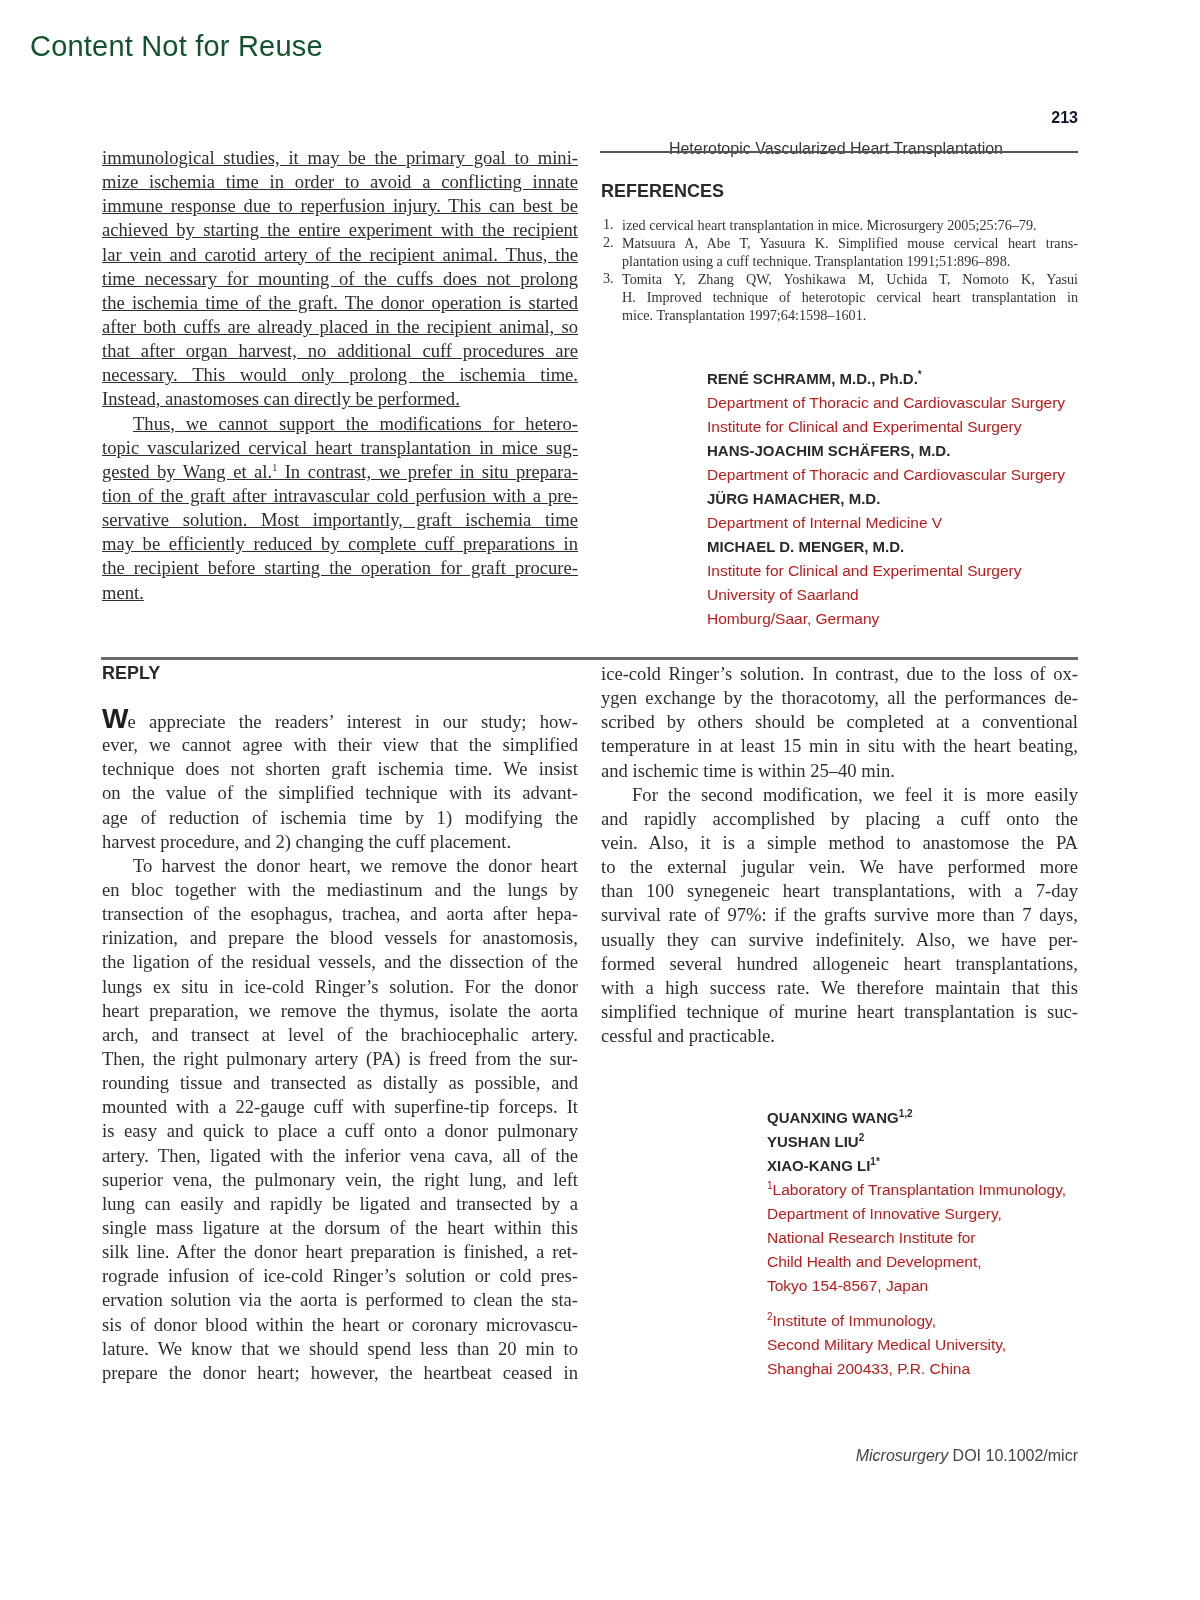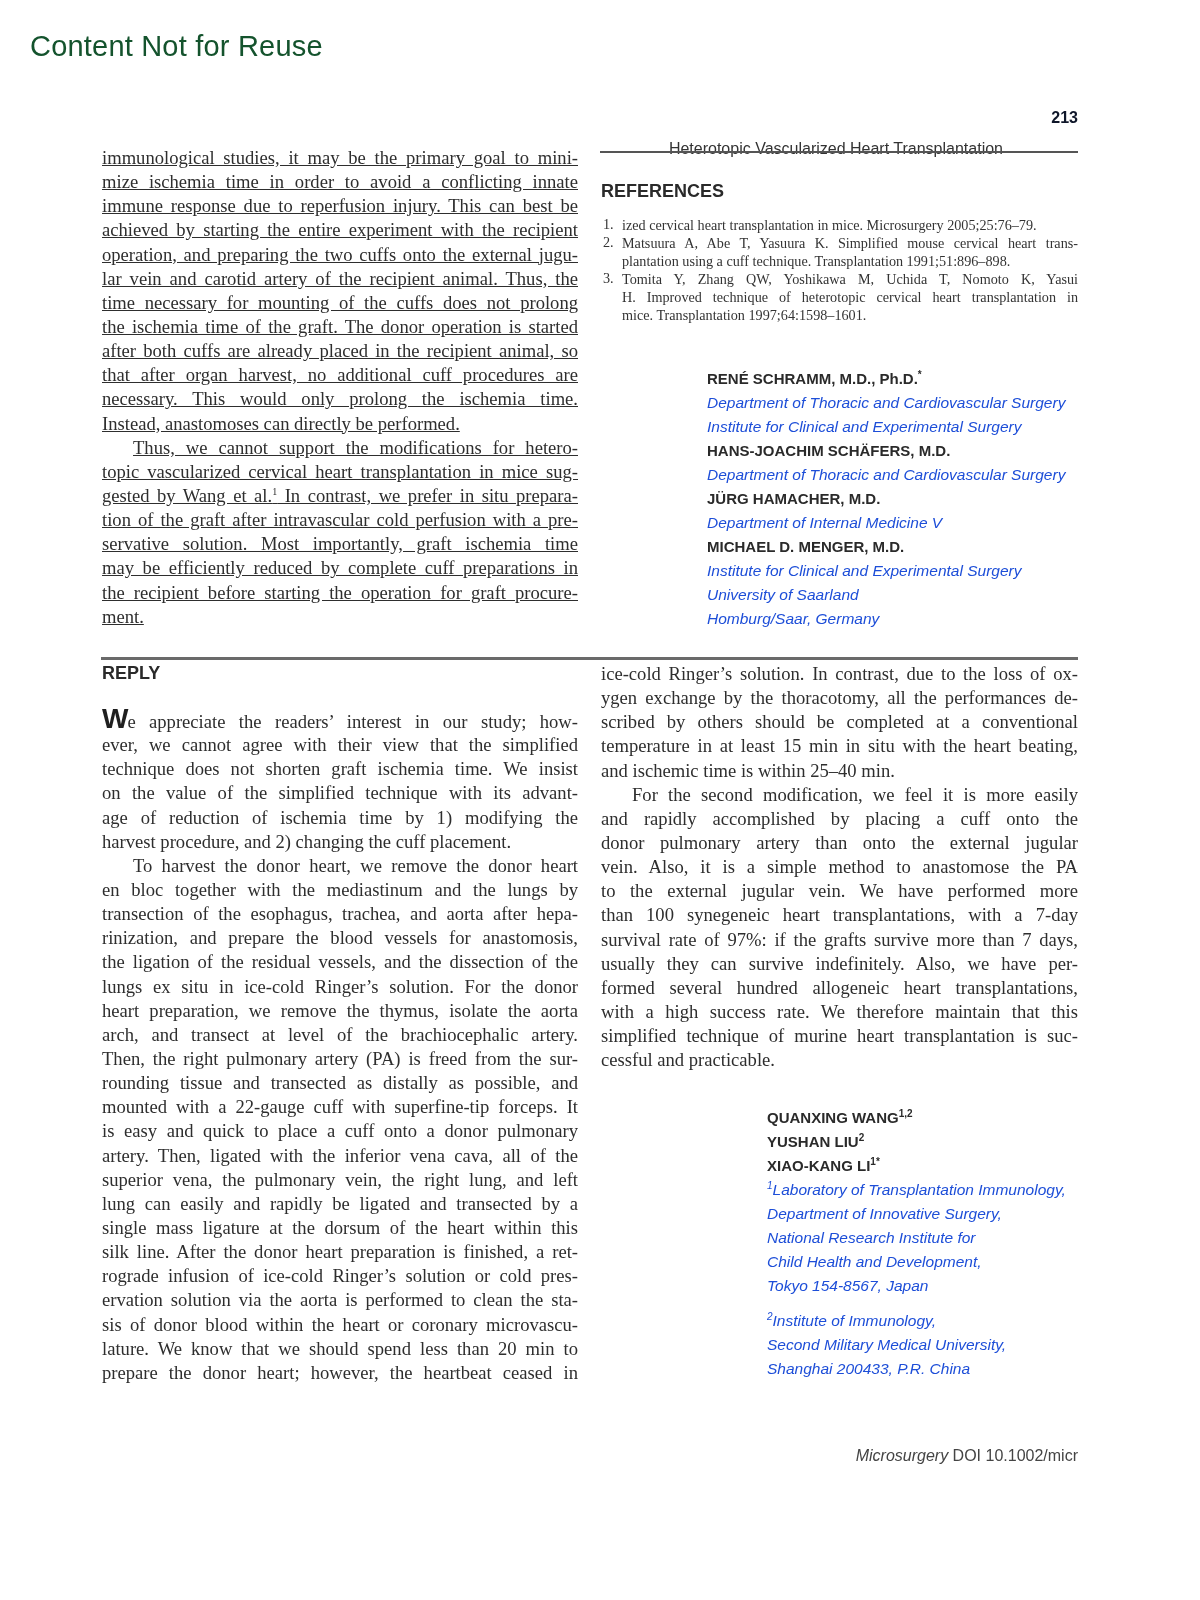--- a/index.html
+++ b/index.html
@@ -26,21 +26,21 @@
   .reply-heading { left:102px; top:663px; }
 
   .refs { position:absolute; left:600px; top:216px; width:478px; font-family:"Liberation Serif", serif; font-size:14.2px; color:#333; }
   .ref { position:relative; padding-left:22px; }
   .ref .num { position:absolute; left:3px; top:0; }
   .ref .rl { height:18px; line-height:18px; white-space:nowrap; text-align:justify; text-align-last:justify; }
   .ref .rl.last { text-align-last:left; }
 
   .affil-block { position:absolute; font-family:"Liberation Sans", sans-serif; }
   .author { font-weight:bold; font-size:15px; color:#2a2a2a; height:24px; line-height:24px; white-space:nowrap; }
-  .aff { font-style:italic; font-size:15.5px; color:#1d4ed8; height:24px; line-height:24px; white-space:nowrap; }
+  .aff { font-size:15.5px; color:#b91c1c; height:24px; line-height:24px; white-space:nowrap; }
   .aff-gap { height:11px; }
   .schramm-block { left:707px; top:367px; }
   .wang-block { left:767px; top:1106px; }
 
   .dropcap { font-family:"Liberation Sans", sans-serif; font-weight:bold; font-size:28px; color:#1f1f1f; line-height:20px; letter-spacing:-1px; }
 
   .footer { position:absolute; right:122px; top:1447px; font-family:"Liberation Sans", sans-serif; font-size:16px; color:#444; white-space:nowrap; }
   .footer .journal { font-style:italic; }
 </style>
 </head>
@@ -52,21 +52,20 @@
   <span class="title">Heterotopic Vascularized Heart Transplantation</span>
   <span class="page">213</span>
 </div>
 <div class="rule-top"></div>
 
 <div class="col col-left-top" id="left-top">
     <div class="line">immunological studies, it may be the primary goal to mini-</div>
     <div class="line">mize ischemia time in order to avoid a conflicting innate</div>
     <div class="line">immune response due to reperfusion injury. This can best be</div>
     <div class="line">achieved by starting the entire experiment with the recipient</div>
-    <div class="line">operation, and preparing the two cuffs onto the external jugu-</div>
     <div class="line">lar vein and carotid artery of the recipient animal. Thus, the</div>
     <div class="line">time necessary for mounting of the cuffs does not prolong</div>
     <div class="line">the ischemia time of the graft. The donor operation is started</div>
     <div class="line">after both cuffs are already placed in the recipient animal, so</div>
     <div class="line">that after organ harvest, no additional cuff procedures are</div>
     <div class="line">necessary. This would only prolong the ischemia time.</div>
     <div class="line last">Instead, anastomoses can directly be performed.</div>
     <div class="line indent">Thus, we cannot support the modifications for hetero-</div>
     <div class="line">topic vascularized cervical heart transplantation in mice sug-</div>
     <div class="line"><span>gested by Wang et al.</span><sup>1</sup><span> In contrast, we prefer in situ prepara-</span></div>
@@ -144,21 +143,20 @@
     <div class="line">prepare the donor heart; however, the heartbeat ceased in</div>
   </div>
 <div class="col col-right-reply" id="reply-right">
     <div class="line">ice-cold Ringer’s solution. In contrast, due to the loss of ox-</div>
     <div class="line">ygen exchange by the thoracotomy, all the performances de-</div>
     <div class="line">scribed by others should be completed at a conventional</div>
     <div class="line">temperature in at least 15 min in situ with the heart beating,</div>
     <div class="line last">and ischemic time is within 25–40 min.</div>
     <div class="line indent">For the second modification, we feel it is more easily</div>
     <div class="line">and rapidly accomplished by placing a cuff onto the</div>
-    <div class="line">donor pulmonary artery than onto the external jugular</div>
     <div class="line">vein. Also, it is a simple method to anastomose the PA</div>
     <div class="line">to the external jugular vein. We have performed more</div>
     <div class="line">than 100 synegeneic heart transplantations, with a 7-day</div>
     <div class="line">survival rate of 97%: if the grafts survive more than 7 days,</div>
     <div class="line">usually they can survive indefinitely. Also, we have per-</div>
     <div class="line">formed several hundred allogeneic heart transplantations,</div>
     <div class="line">with a high success rate. We therefore maintain that this</div>
     <div class="line">simplified technique of murine heart transplantation is suc-</div>
     <div class="line last">cessful and practicable.</div>
   </div>

